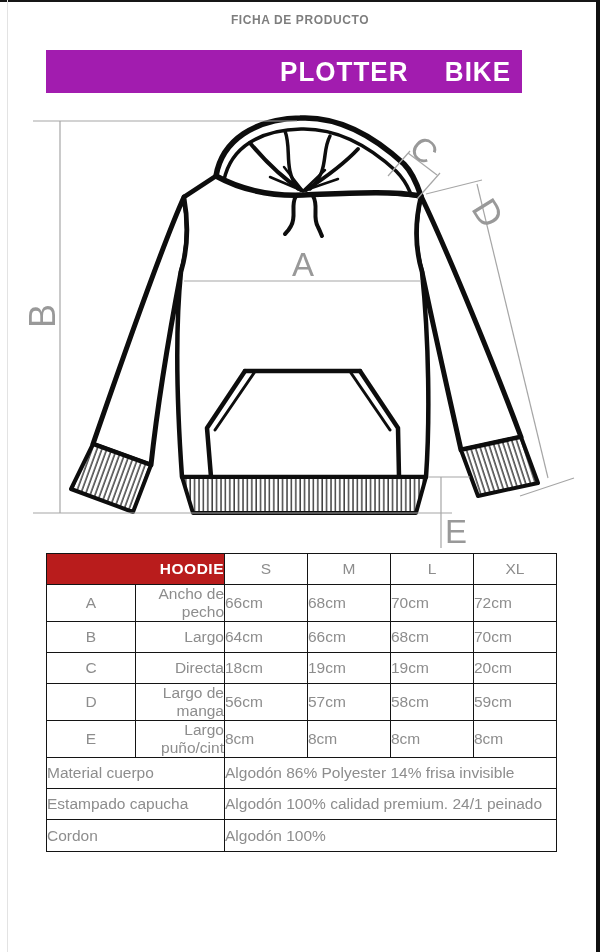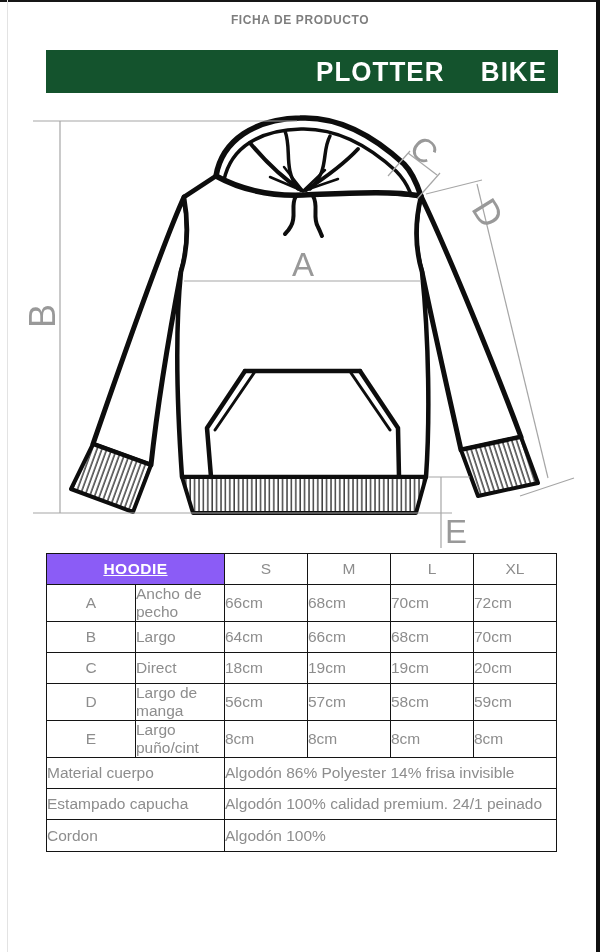--- a/index.html
+++ b/index.html
@@ -10,44 +10,44 @@
   
   .frame-top{position:absolute;top:0;left:0;width:600px;height:2px;background:#161616;}
   .frame-right{position:absolute;top:0;right:0;width:4px;height:952px;background:#111111;}
   .frame-left{position:absolute;top:0;left:7px;width:1px;height:952px;background:#e3e3e3;}
 
   .kicker{
     position:absolute;top:13px;left:0;width:100%;text-align:center;
     font-size:12px;font-weight:bold;letter-spacing:.6px;color:#7e7e7e;
   }
   .banner{
-    position:absolute;left:46px;top:50px;width:512px;height:43px;background:#14532d;
+    position:absolute;left:46px;top:50px;width:476px;height:43px;background:#a21caf;
     display:flex;align-items:center;justify-content:flex-end;
     padding-right:11px;box-sizing:border-box;
   }
   .banner-title{
     color:#ffffff;font-size:26px;font-weight:bold;letter-spacing:1px;word-spacing:10px;
     transform:scaleY(1.08);white-space:pre;
   }
   svg.diagram{position:absolute;top:0;left:0;}
   .dim-letter{font-family:"Liberation Sans",sans-serif;fill:#999999;}
 
   table.size-table{
     position:absolute;left:46px;top:553px;width:511px;
     border-collapse:collapse;table-layout:fixed;
   }
   .size-table td{
     border:1.6px solid #141414;height:31.1px;color:#8d8d8d;
     font-size:15.5px;padding:0;box-sizing:border-box;
   }
   .c-key{width:41px;text-align:center;font-size:15px;}
-  .c-label{width:138px;text-align:left;padding-left:12px;margin-top:16px;}
+  .c-label{width:138px;text-align:right;padding-left:12px;margin-top:16px;}
   .c-val{width:83px;text-align:left;}
-  .product-cell{background:#8b5cf6;color:#ffffff !important;font-weight:bold;
-    font-size:17px;text-align:center;letter-spacing:.5px;text-decoration:underline;}
+  .product-cell{background:#b91c1c;color:#ffffff !important;font-weight:bold;
+    font-size:17px;text-align:right;letter-spacing:.5px;}
   .c-size-h{text-align:center;font-size:16px;}
   .c-spec-label{text-align:left;padding-left:14px;font-size:16px;}
   .c-spec-val{text-align:left;padding-left:12px;font-size:13.5px;}
 </style>
 </head>
 <body>
 
 <div class="frame-top"></div>
 <div class="frame-left"></div>
 <div class="frame-right"></div>
@@ -163,21 +163,21 @@
   <tr>
     <td class="c-key">B</td>
     <td class="c-label">Largo</td>
     <td class="c-val">64cm</td>
     <td class="c-val">66cm</td>
     <td class="c-val">68cm</td>
     <td class="c-val">70cm</td>
   </tr>
   <tr>
     <td class="c-key">C</td>
-    <td class="c-label">Direct</td>
+    <td class="c-label">Directa</td>
     <td class="c-val">18cm</td>
     <td class="c-val">19cm</td>
     <td class="c-val">19cm</td>
     <td class="c-val">20cm</td>
   </tr>
   <tr>
     <td class="c-key">D</td>
     <td class="c-label">Largo de manga</td>
     <td class="c-val">56cm</td>
     <td class="c-val">57cm</td>

